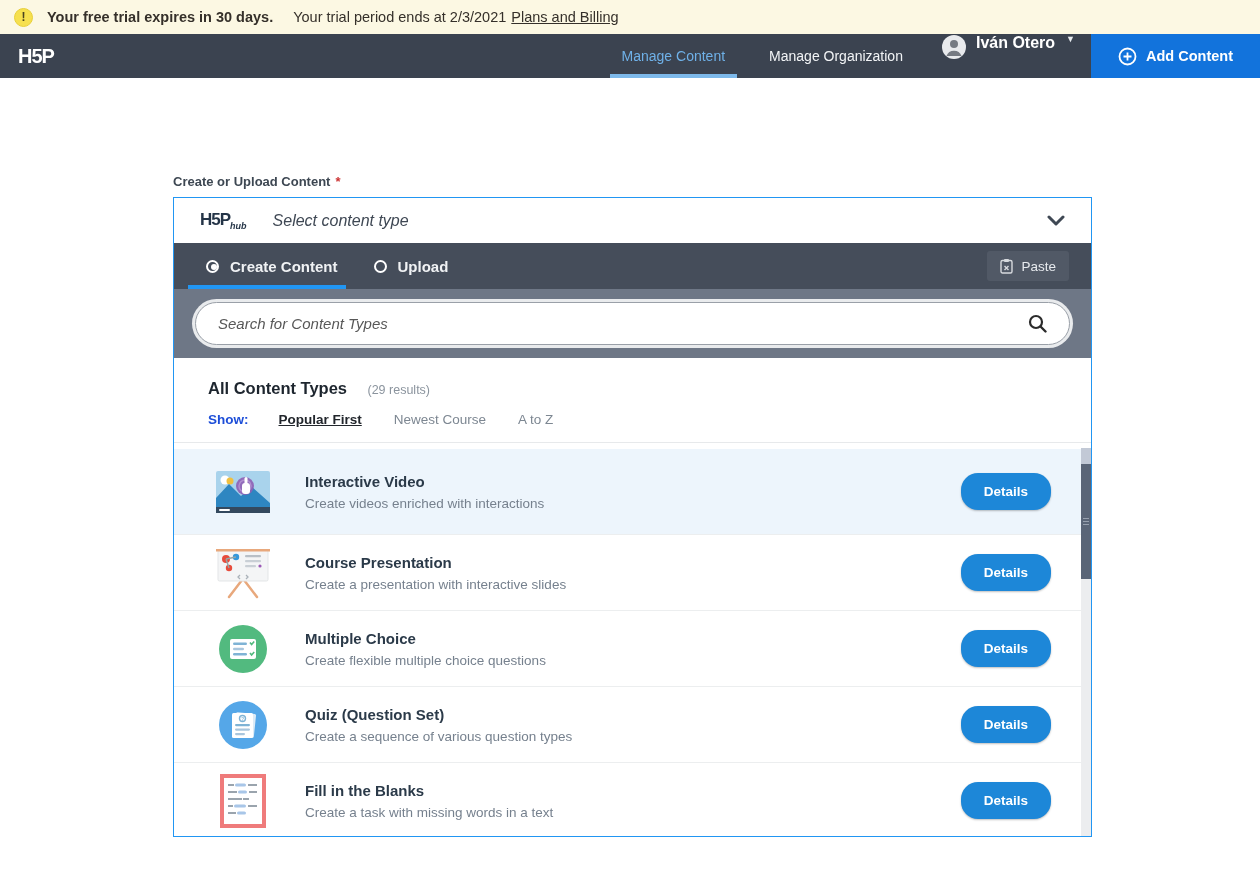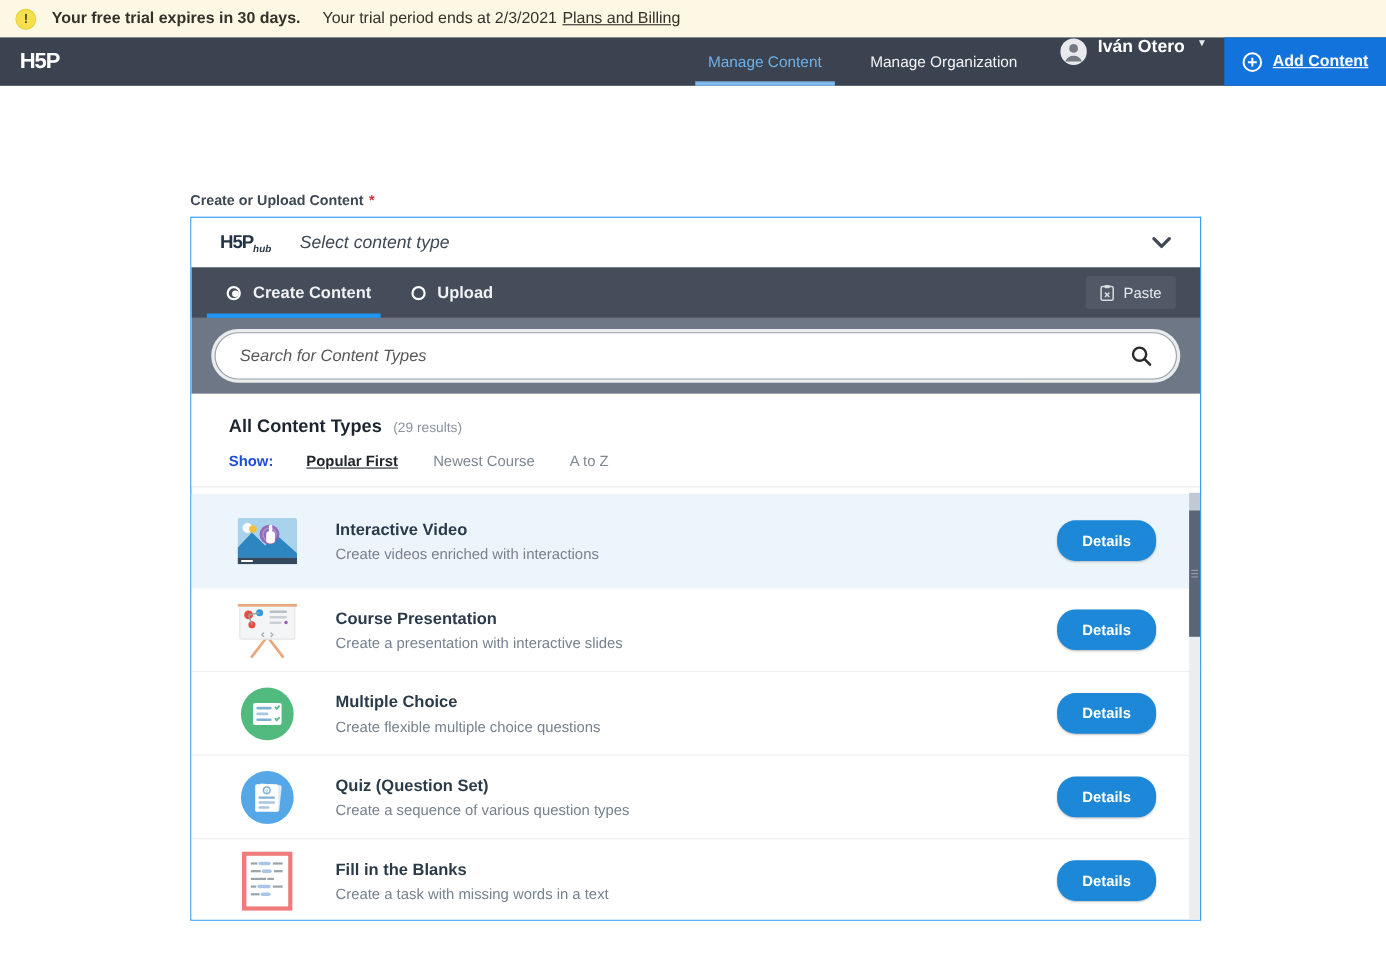--- a/index.html
+++ b/index.html
@@ -23,21 +23,21 @@
               letter-spacing:-1px; color:#fff; }
   .nav-spacer { flex:1; }
   .nav-tab { display:flex; align-items:center; padding:0 22px; font-size:14px; color:#f2f4f6;
              position:relative; cursor:pointer; }
   .nav-tab.active { color:#6fb1e8; }
   .nav-tab.active::after { content:""; position:absolute; left:10px; right:10px; bottom:0;
                            height:4px; background:#7db9ea; }
   .nav-user { display:flex; align-items:flex-start; padding:0 16px; gap:9px; cursor:pointer;font-weight:bold; }
   .nav-user .caret { font-size:9px; color:#e8ecf0; margin-left:2px; }
   .nav-add { display:flex; align-items:center; gap:9px; background:#1273dc; color:#fff;
-             font-weight:700; font-size:14.5px; padding:0 16px; cursor:pointer;text-decoration:underline; }
+             font-weight:700; font-size:14.5px; padding:0 27px; cursor:pointer; }
 
   
   .pagehead { height:63px; background:#fff; display:flex; align-items:center;
               padding:0 20px 0 43px; position:relative; border-bottom:1px solid #e4e6e9; }
   .pagehead::before { content:""; position:absolute; left:0; bottom:-1px; width:246px;
                       height:4px; background:#1a73e8; }
   .pagehead-title { font-size:18px; font-weight:700; color:#17191d; margin-left:25px; }
   .pagehead-actions { margin-left:auto; display:flex; align-items:center; gap:34px; }
   .btn-save { background:#1a73e8; color:#fff; font-weight:700; font-size:14px; border:none;
               border-radius:4px; padding:9px 20px; cursor:pointer; }
@@ -77,21 +77,21 @@
                  box-shadow:0 0 0 3px rgba(255,255,255,.85); border-radius:22px;
                  display:flex; align-items:center; padding:0 22px; }
   .search-pill input { flex:1; border:none; outline:none; font-style:italic; font-size:15px;
                        color:#2d2d2d; background:transparent;
                        font-family:"Liberation Sans","DejaVu Sans",sans-serif; }
   .search-pill input::placeholder { color:#3a3a3a; opacity:.85; }
   .search-icon { display:flex; cursor:pointer; }
 
   .list-head { background:#fff; padding:21px 34px 15px 34px; }
   .list-title { font-size:16.5px; font-weight:700; color:#1d252e; }
-  .list-count { font-size:12.5px; color:#8b949e; font-weight:400; margin-left:6px; }
+  .list-count { font-size:12.5px; color:#8b949e; font-weight:400; margin-left:16px; }
   .sort-row { margin-top:14px; display:flex; align-items:center; font-size:13.5px; }
   .sort-label { color:#1d4ed8; font-weight:600; margin-right:30px; }
   .sort-opt { color:#7d8792; margin-right:32px; cursor:pointer; }
   .sort-opt.active { color:#22262c; font-weight:700; text-decoration:underline; }
 
   .list { border-top:1px solid #e7e9eb; padding-top:6px; position:relative; }
   .row { height:76px; display:flex; align-items:center; padding:0 40px 0 41px;
          background:#fff; border-top:1px solid #eceeef; }
   .row:first-child { border-top:none; height:85px; }
   .row.hl { background:#edf5fc; }

